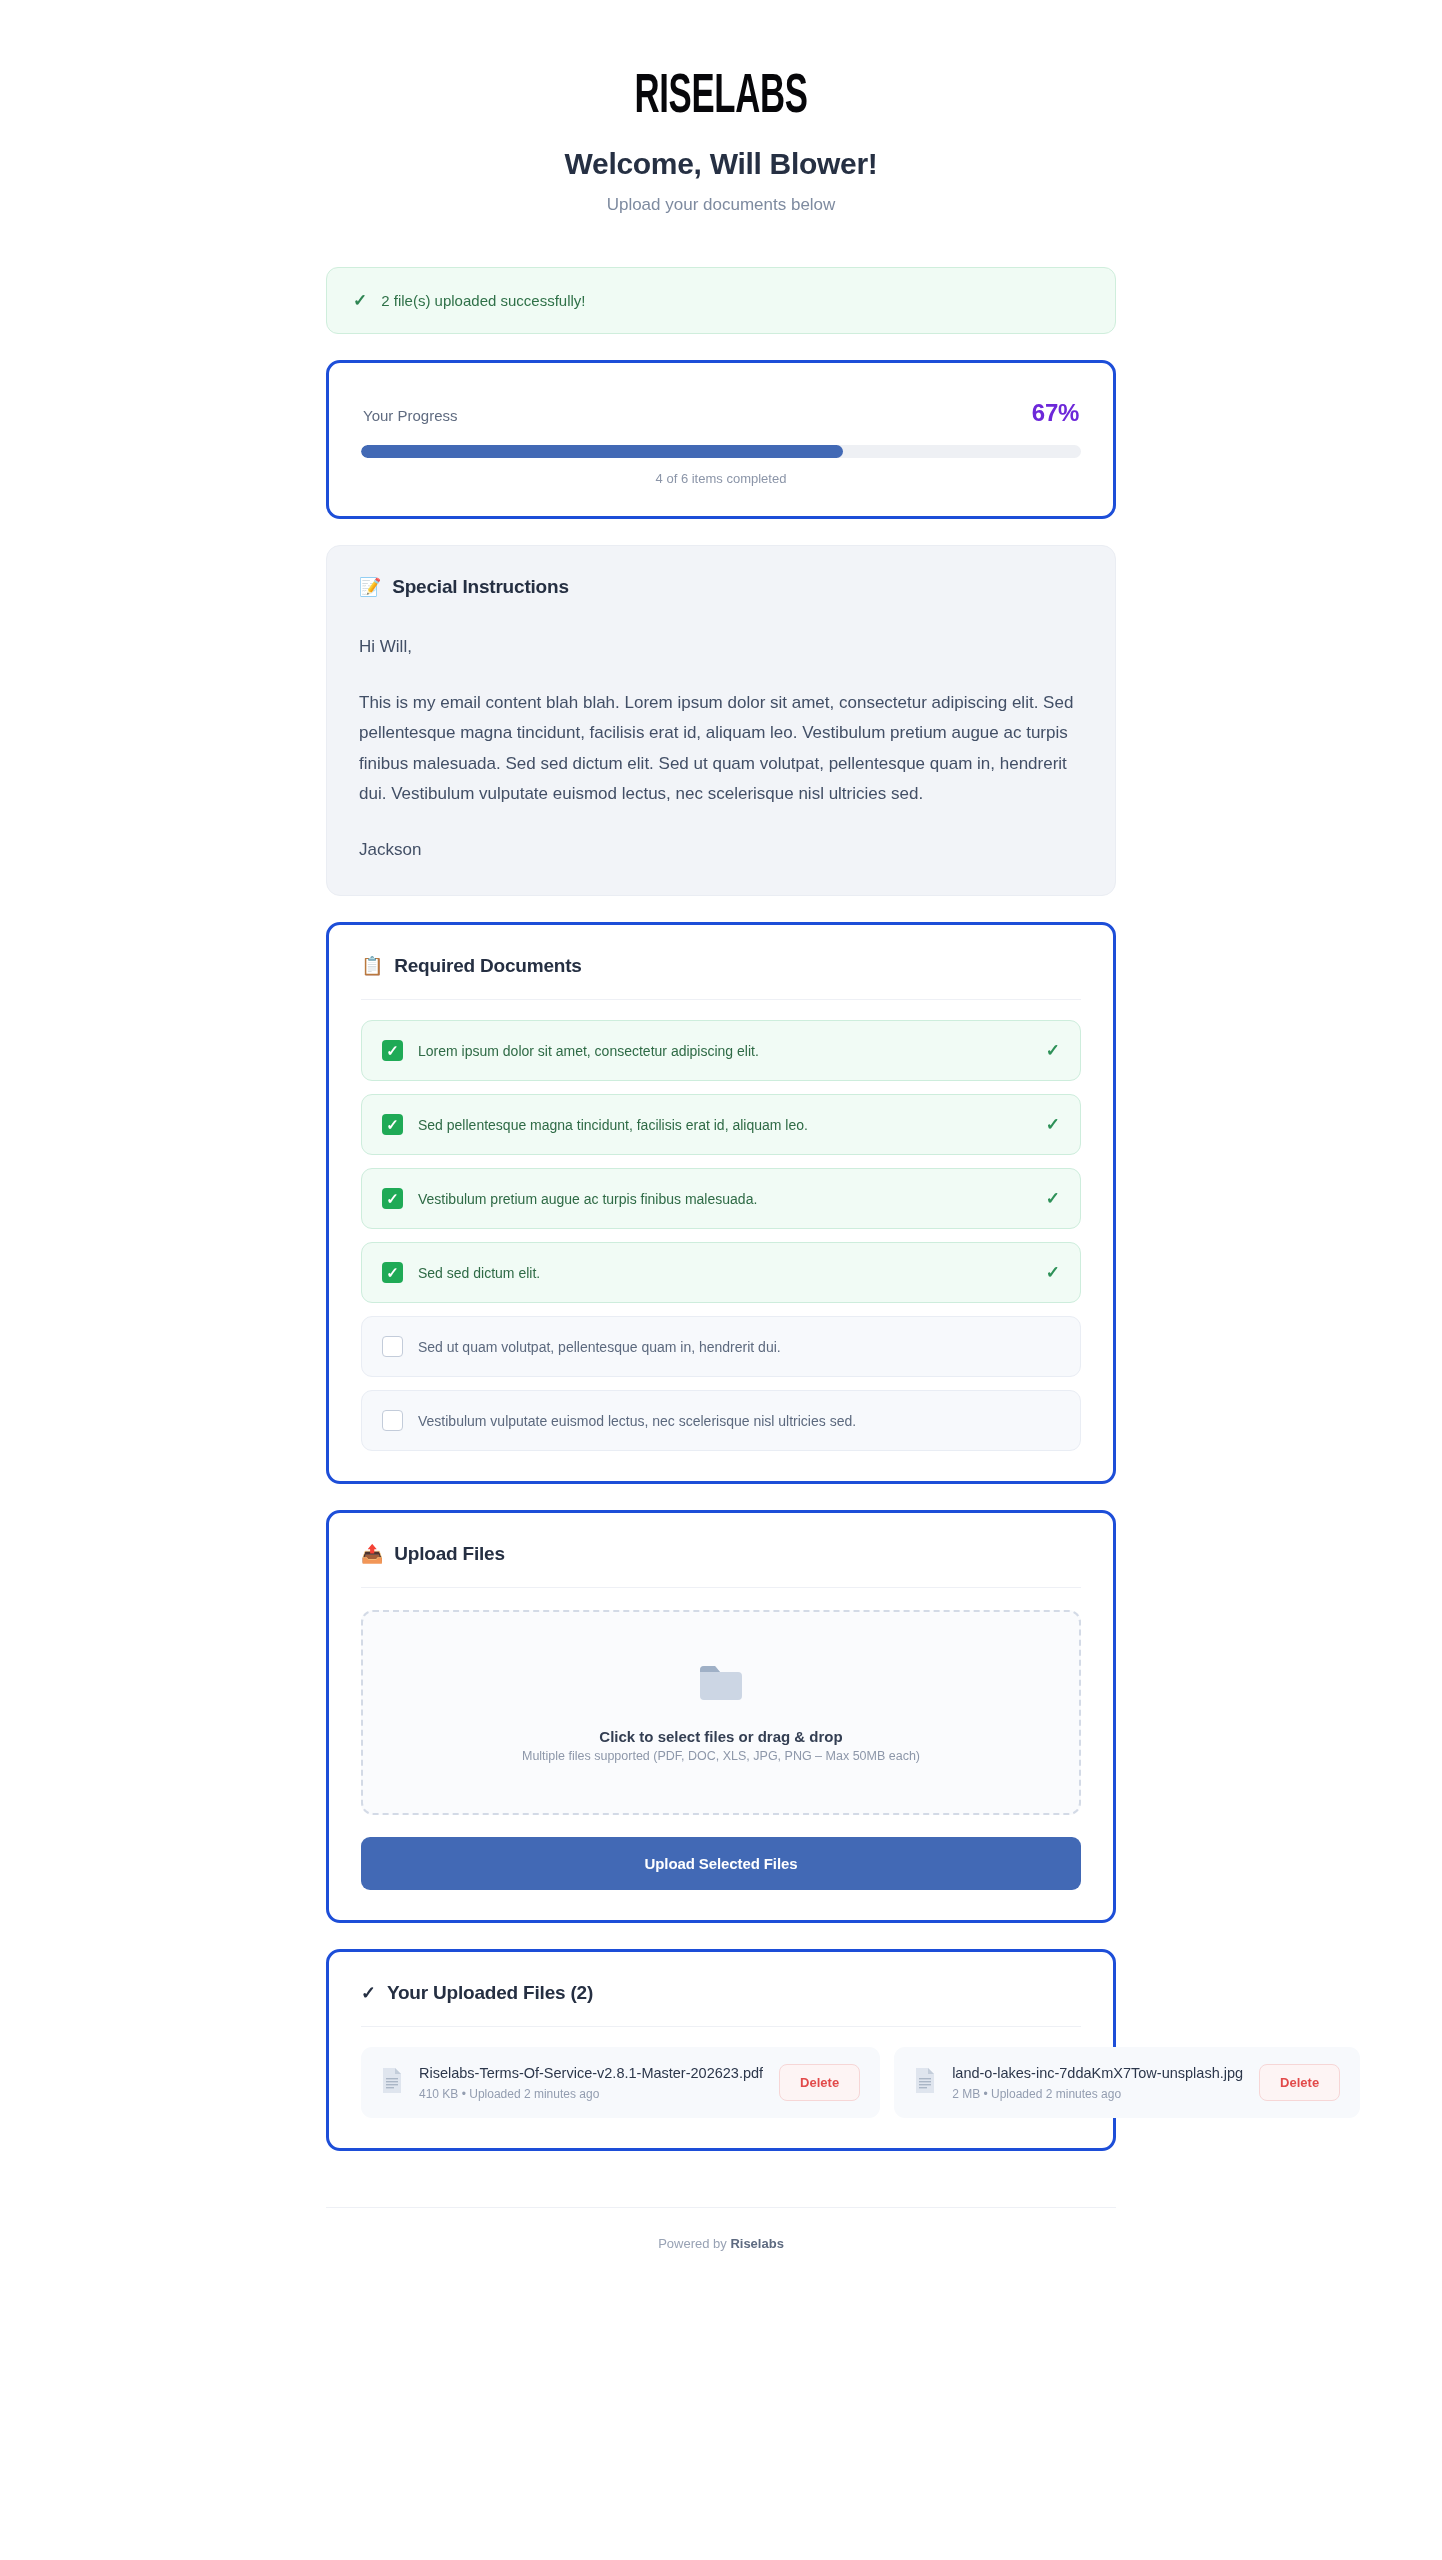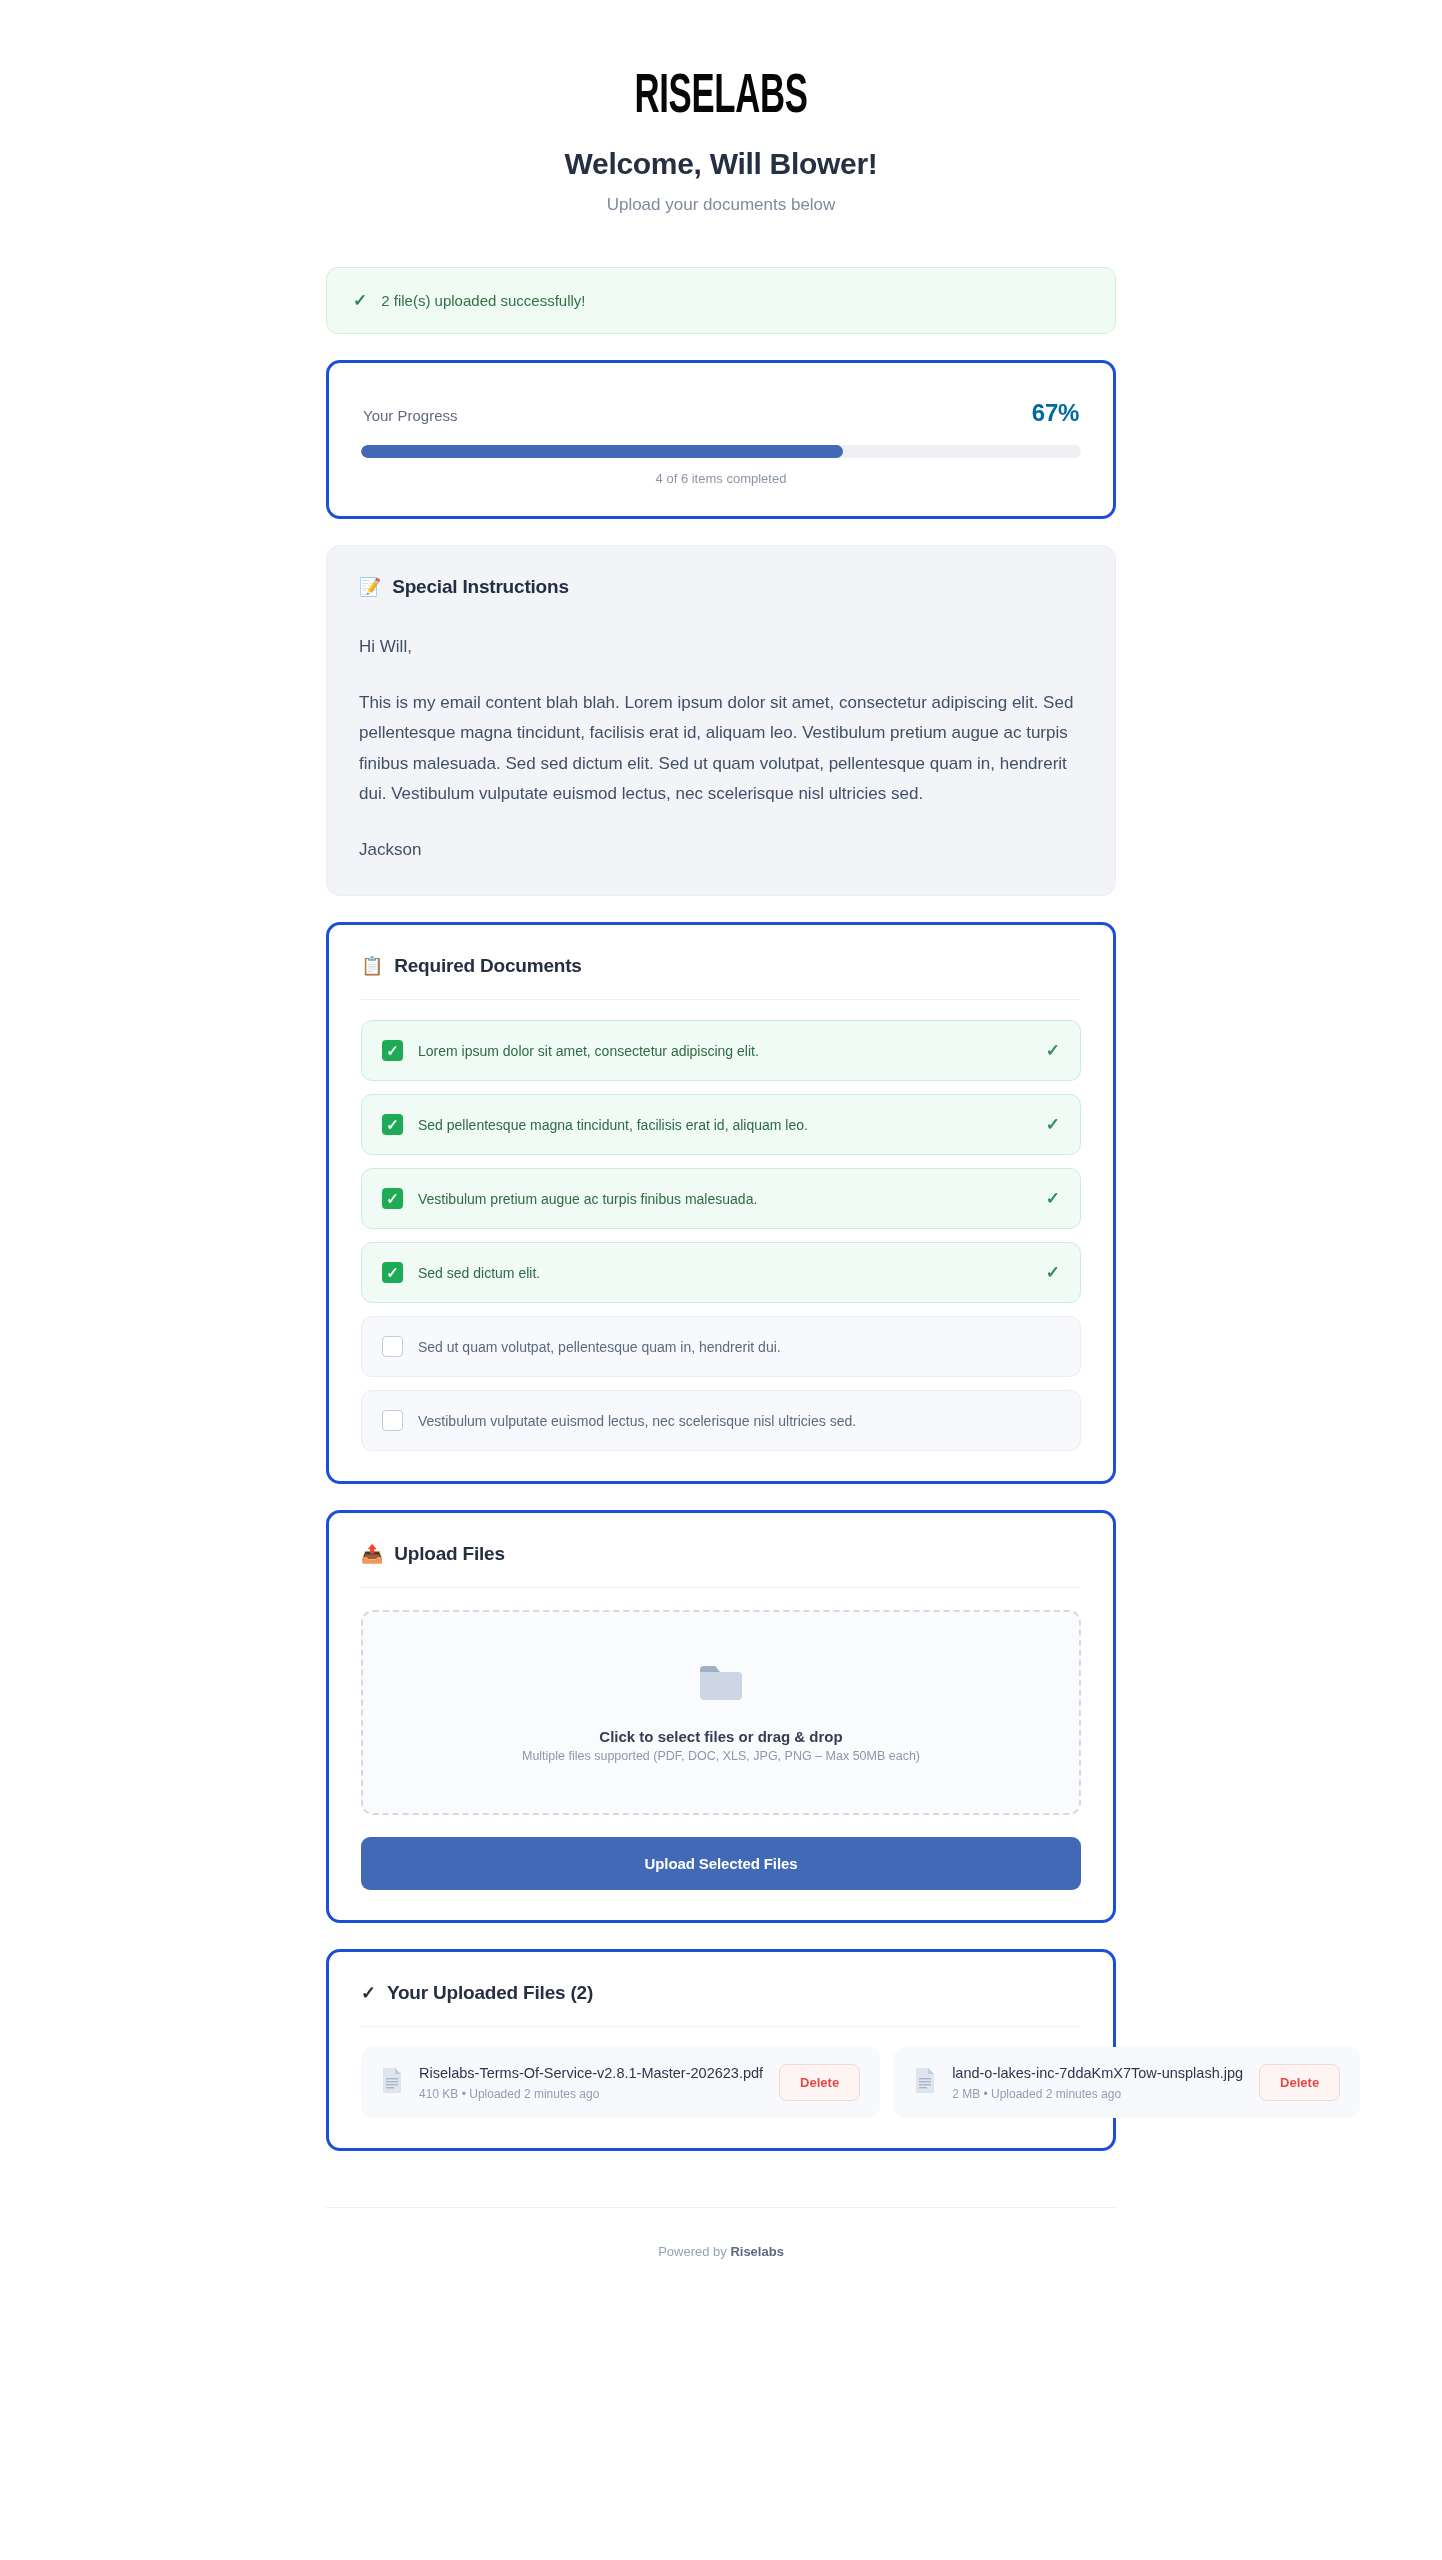--- a/index.html
+++ b/index.html
@@ -101,21 +101,21 @@
   }
 
   
   .prog-top {
     display: flex;
     justify-content: space-between;
     align-items: baseline;
     padding: 6px 2px 0 2px;
   }
   .prog-label { font-size: 15px; color: #5f6b80; }
-  .prog-pct { font-size: 24px; font-weight: 700; color: #0369a1; letter-spacing: -0.3px; text-align: right; }
+  .prog-pct { font-size: 24px; font-weight: 700; color: #6d28d9; letter-spacing: -0.3px; text-align: right; }
   .prog-track {
     margin-top: 18px;
     height: 13px;
     background: #eef0f4;
     border-radius: 999px;
     overflow: hidden;
   }
   .prog-fill {
     height: 100%;
     background: #4269b5;
@@ -250,21 +250,21 @@
     font-weight: 700;
     font-family: "Liberation Sans", sans-serif;
     cursor: pointer;
   }
 
   
   .footer {
     width: 790px;
     margin: 56px auto 0 auto;
     border-top: 1px solid #eef0f5;
-    padding-top: 36px;
+    padding-top: 28px;
     text-align: center;
     font-size: 13px;
     color: #98a2b4;
   }
   .footer .brand { color: #5d6a80; font-weight: 700; }
 </style>
 </head>
 <body>
 
 <div class="page">

